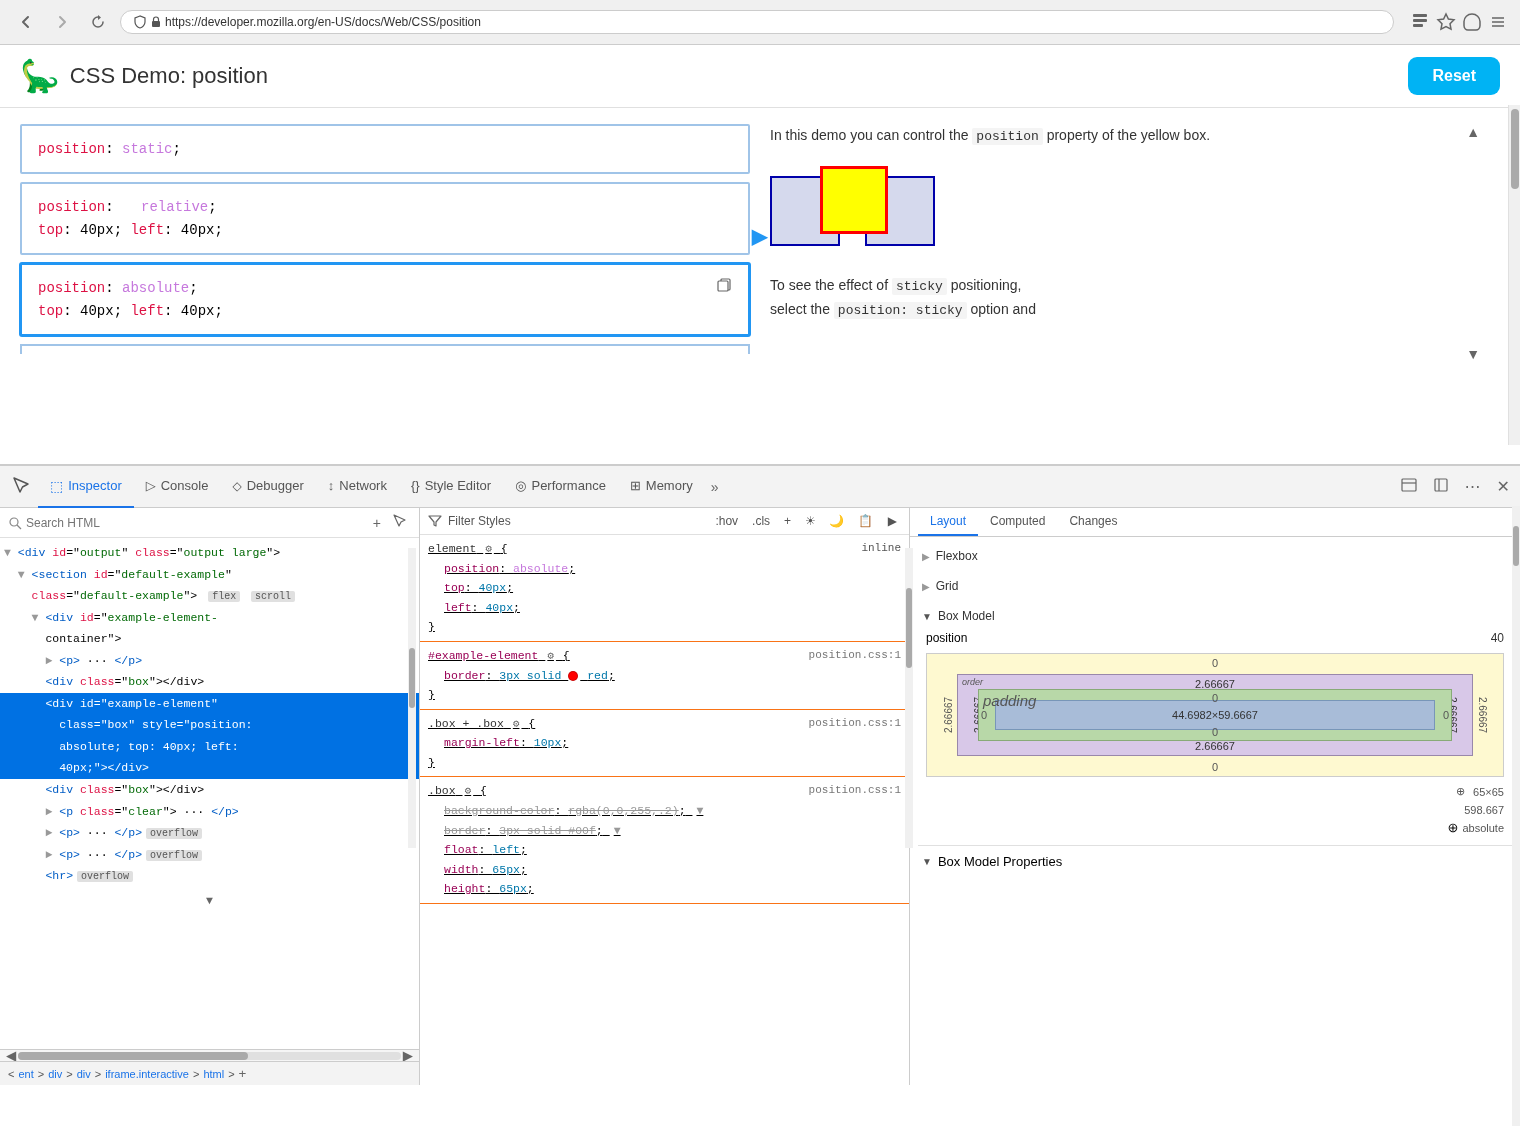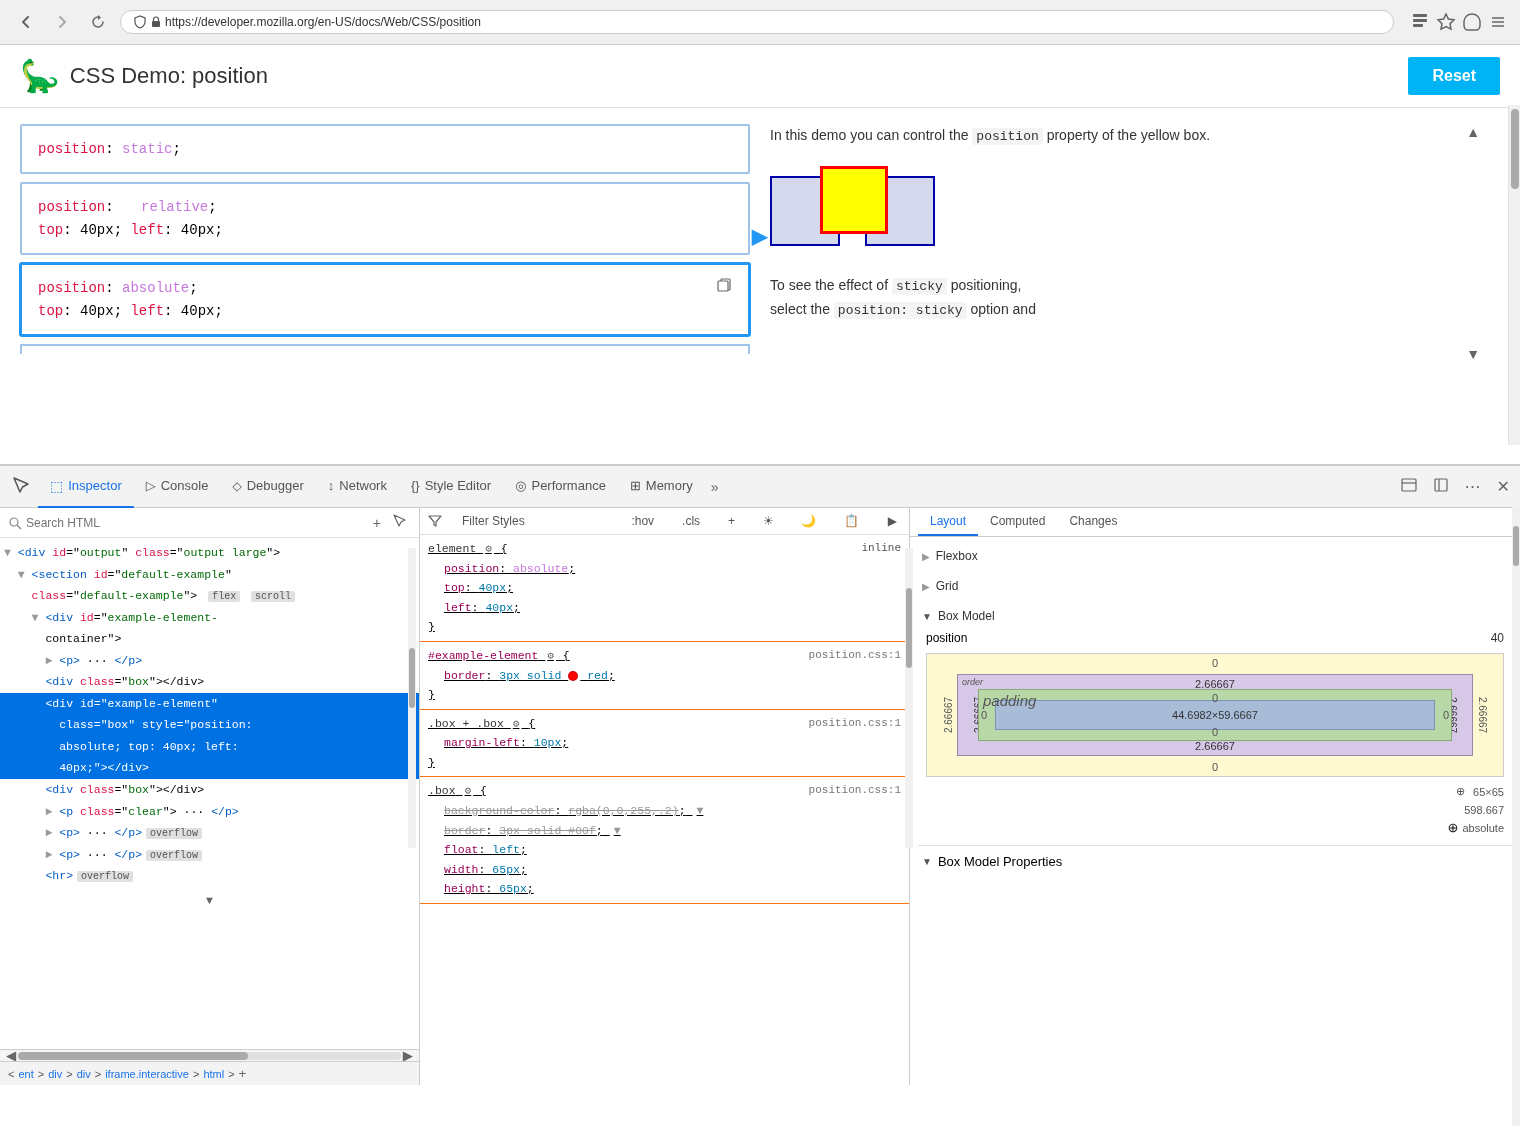--- a/index.html
+++ b/index.html
@@ -11,21 +11,21 @@
     .nav-btn { background: none; border: none; cursor: pointer; color: #666; font-size: 16px; width: 28px; height: 28px; display: flex; align-items: center; justify-content: center; border-radius: 50%; }
     .url-bar { flex: 1; background: #fff; border: 1px solid #ccc; border-radius: 20px; padding: 4px 12px; display: flex; align-items: center; gap: 2px; font-size: 12px; color: #333; }
     .url-bar-icons { display: flex; gap: 6px; align-items: center; margin-left: 8px; }
 
     
     .page-content { background: #fff; padding: 0; overflow: hidden; position: relative; }
     .page-header { display: flex; align-items: center; justify-content: space-between; padding: 12px 20px; border-bottom: 1px solid #e0e0e0; }
     .page-logo { display: flex; align-items: center; gap: 10px; }
     .page-logo-icon { font-size: 32px; }
     .page-title { font-size: 22px; font-weight: 400; color: #333; }
-    .reset-btn { background: #00b3f4; color: #fff; border: none; padding: 10px 24px; font-size: 16px; font-weight: 600; cursor: pointer; border-radius: 2px; }
+    .reset-btn { background: #00b3f4; color: #fff; border: none; padding: 10px 24px; font-size: 16px; font-weight: 600; cursor: pointer; border-radius: 9px; }
 
     .page-demo { display: flex; padding: 16px 20px; gap: 20px; height: 270px; overflow: hidden; }
     .code-panels { flex: 1; display: flex; flex-direction: column; gap: 8px; }
     .code-box { border: 2px solid #a0c4e8; border-radius: 2px; padding: 12px 16px; background: #fff; font-family: 'Courier New', monospace; font-size: 14px; line-height: 1.6; }
     .code-box.active { border: 2px solid #2196F3; box-shadow: 0 0 0 1px #2196F3; }
     .css-prop { color: #d14; }
     .copy-btn { float: right; background: none; border: none; cursor: pointer; color: #666; }
     .code-inline { font-family: 'Courier New', monospace; background: #f4f4f4; padding: 1px 4px; border-radius: 2px; font-size: 13px; color: #333; }
 
     
@@ -51,21 +51,21 @@
     .attr-name { color: #d14; }
     .attr-val { color: #036a07; }
     .badge { background: #e0e0e0; color: #555; font-size: 10px; padding: 0 4px; border-radius: 2px; margin-left: 4px; }
     .html-footer { border-top: 1px solid #ccc; padding: 4px 8px; background: #f3f3f3; font-size: 11px; color: #555; display: flex; align-items: center; gap: 4px; }
     .html-scrollbar { border-top: 1px solid #ccc; height: 12px; background: #f5f5f5; display: flex; align-items: center; padding: 0 4px; }
     .html-scrollbar-track { flex: 1; height: 8px; background: #e0e0e0; border-radius: 4px; }
     .html-scrollbar-thumb { width: 60%; height: 8px; background: #aaa; border-radius: 4px; }
 
     
     .css-panel { width: 490px; border-right: 1px solid #ccc; display: flex; flex-direction: column; overflow: hidden; }
-    .css-toolbar { display: flex; align-items: center; padding: 4px 8px; border-bottom: 1px solid #e0e0e0; gap: 20px; }
+    .css-toolbar { display: flex; align-items: center; padding: 4px 8px; border-bottom: 1px solid #e0e0e0; gap: 6px; }
     .css-filter { flex: 1; font-size: 12px; color: #555; }
     .css-toolbar-btn { background: none; border: none; cursor: pointer; font-size: 12px; color: #555; padding: 2px 4px; }
     .css-content { flex: 1; overflow-y: auto; font-family: 'Courier New', monospace; font-size: 11.5px; line-height: 1.7; }
     .css-rule { border-bottom: 1px solid #f97316; padding: 4px 8px; text-decoration: underline; }
     .css-selector { color: #333; font-weight: 500; }
     .css-selector-id { color: #905; }
     .css-source { float: right; color: #777; font-size: 11px; }
     .css-decl { padding-left: 16px; }
     .css-prop-name { color: #905; }
     .css-prop-val { color: #07a; }

